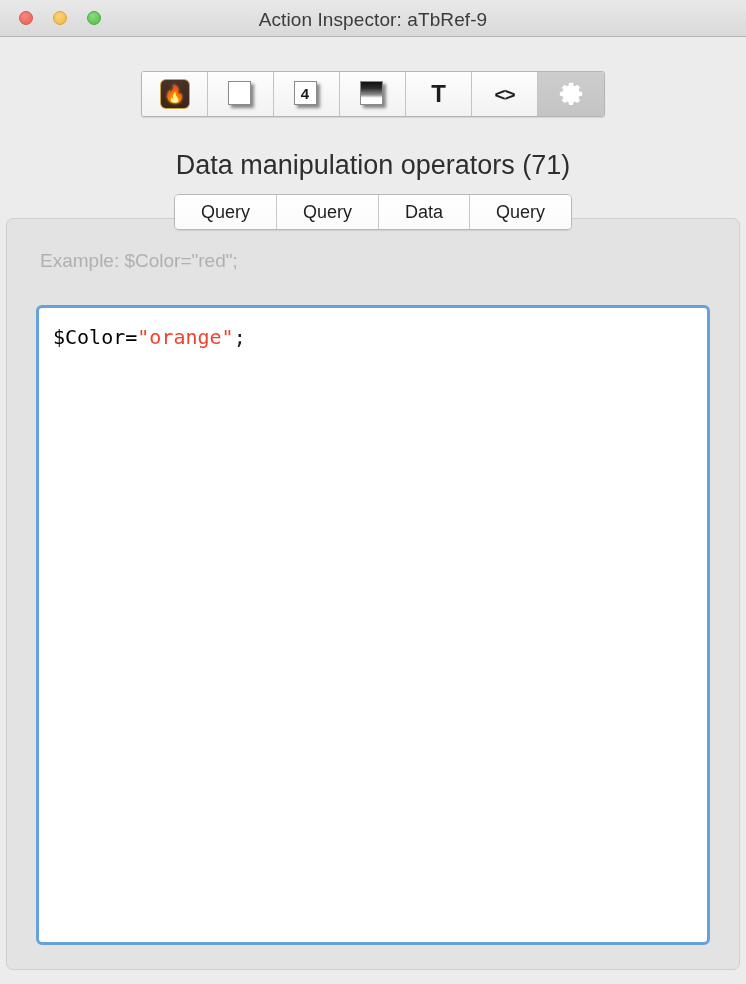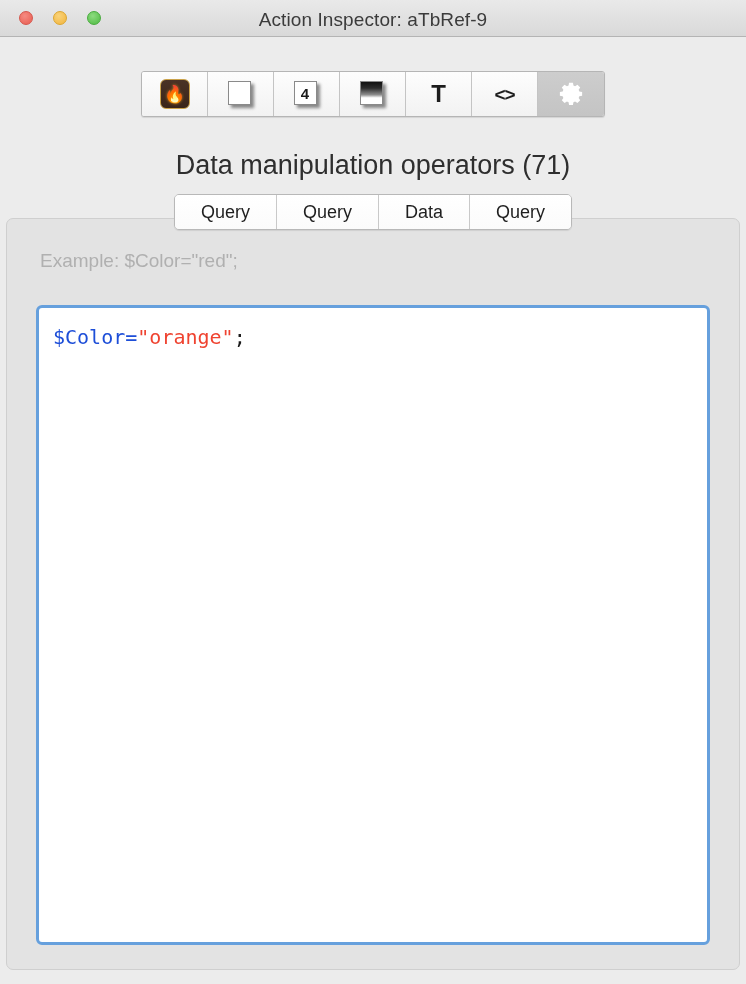--- a/index.html
+++ b/index.html
@@ -226,21 +226,21 @@
   }
   .code {
     margin: 0;
     padding: 16px 14px;
     font-family: "DejaVu Sans Mono", monospace;
     font-size: 20px;
     line-height: 1.35;
     white-space: pre-wrap;
     word-break: break-word;
   }
-  .tok-var   { color: #1d4ed8; margin-top: 14px; }
+  .tok-var   { color: #000000; margin-top: 14px; }
   .tok-str   { color: #ef4330; }
   .tok-punct { color: #1a1a1a; }
 </style>
 </head>
 <body>
 
 <div class="window">
 
   <div class="titlebar">
     <div class="traffic">

